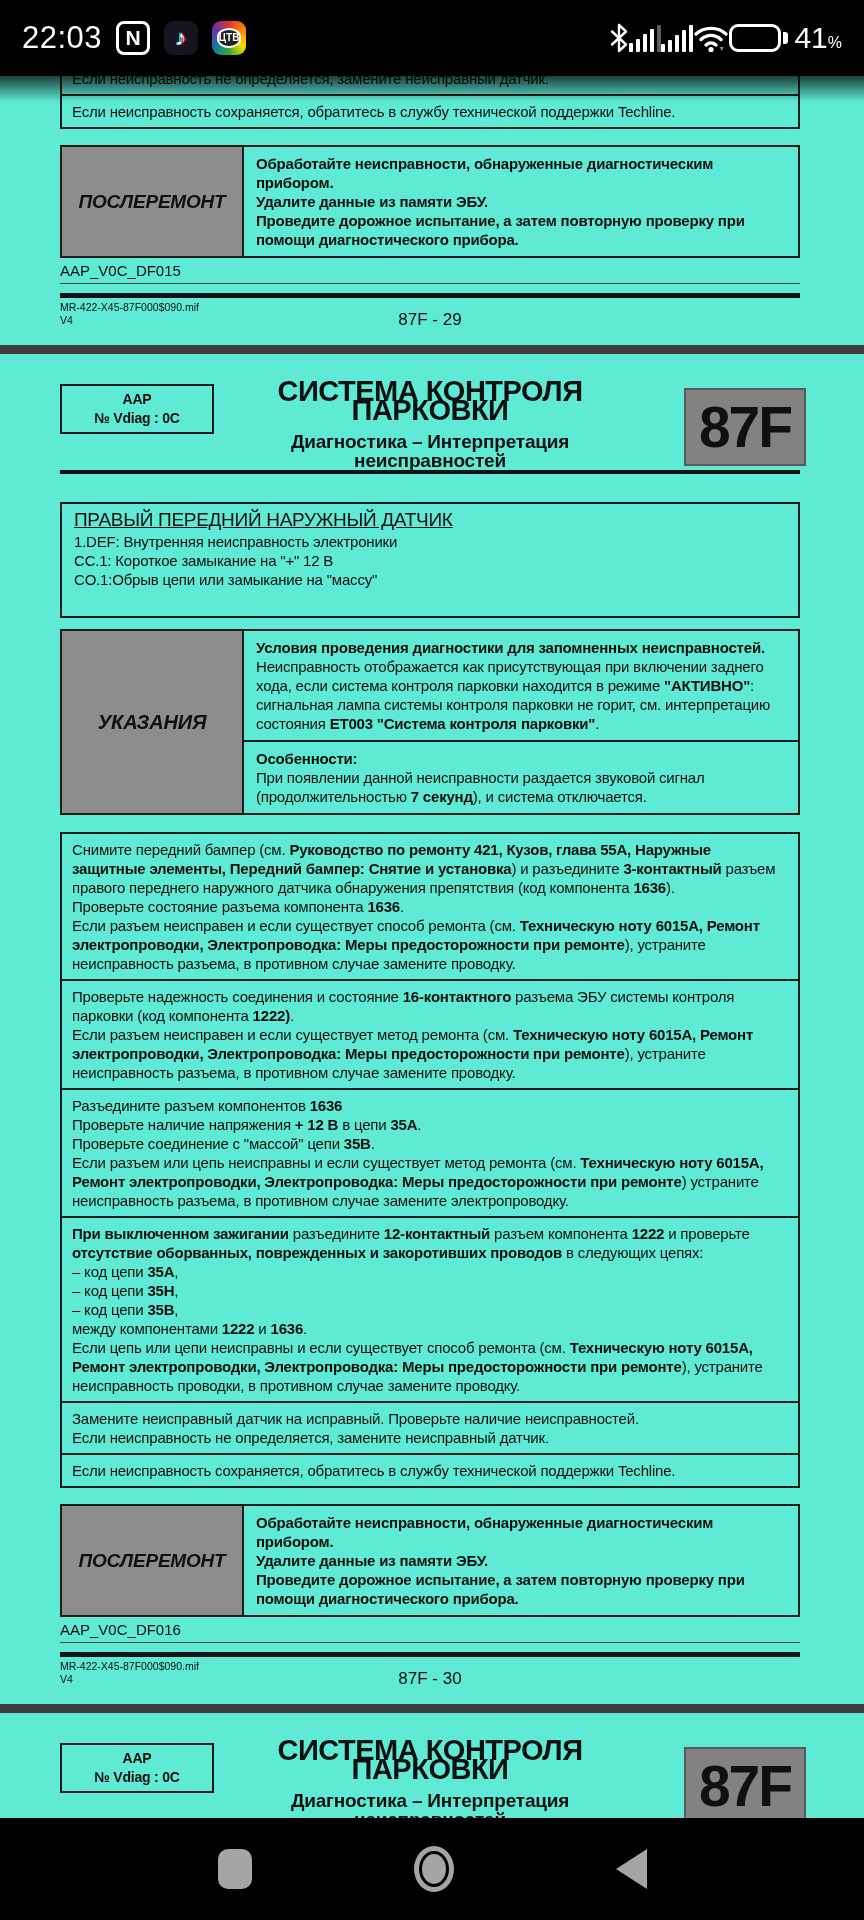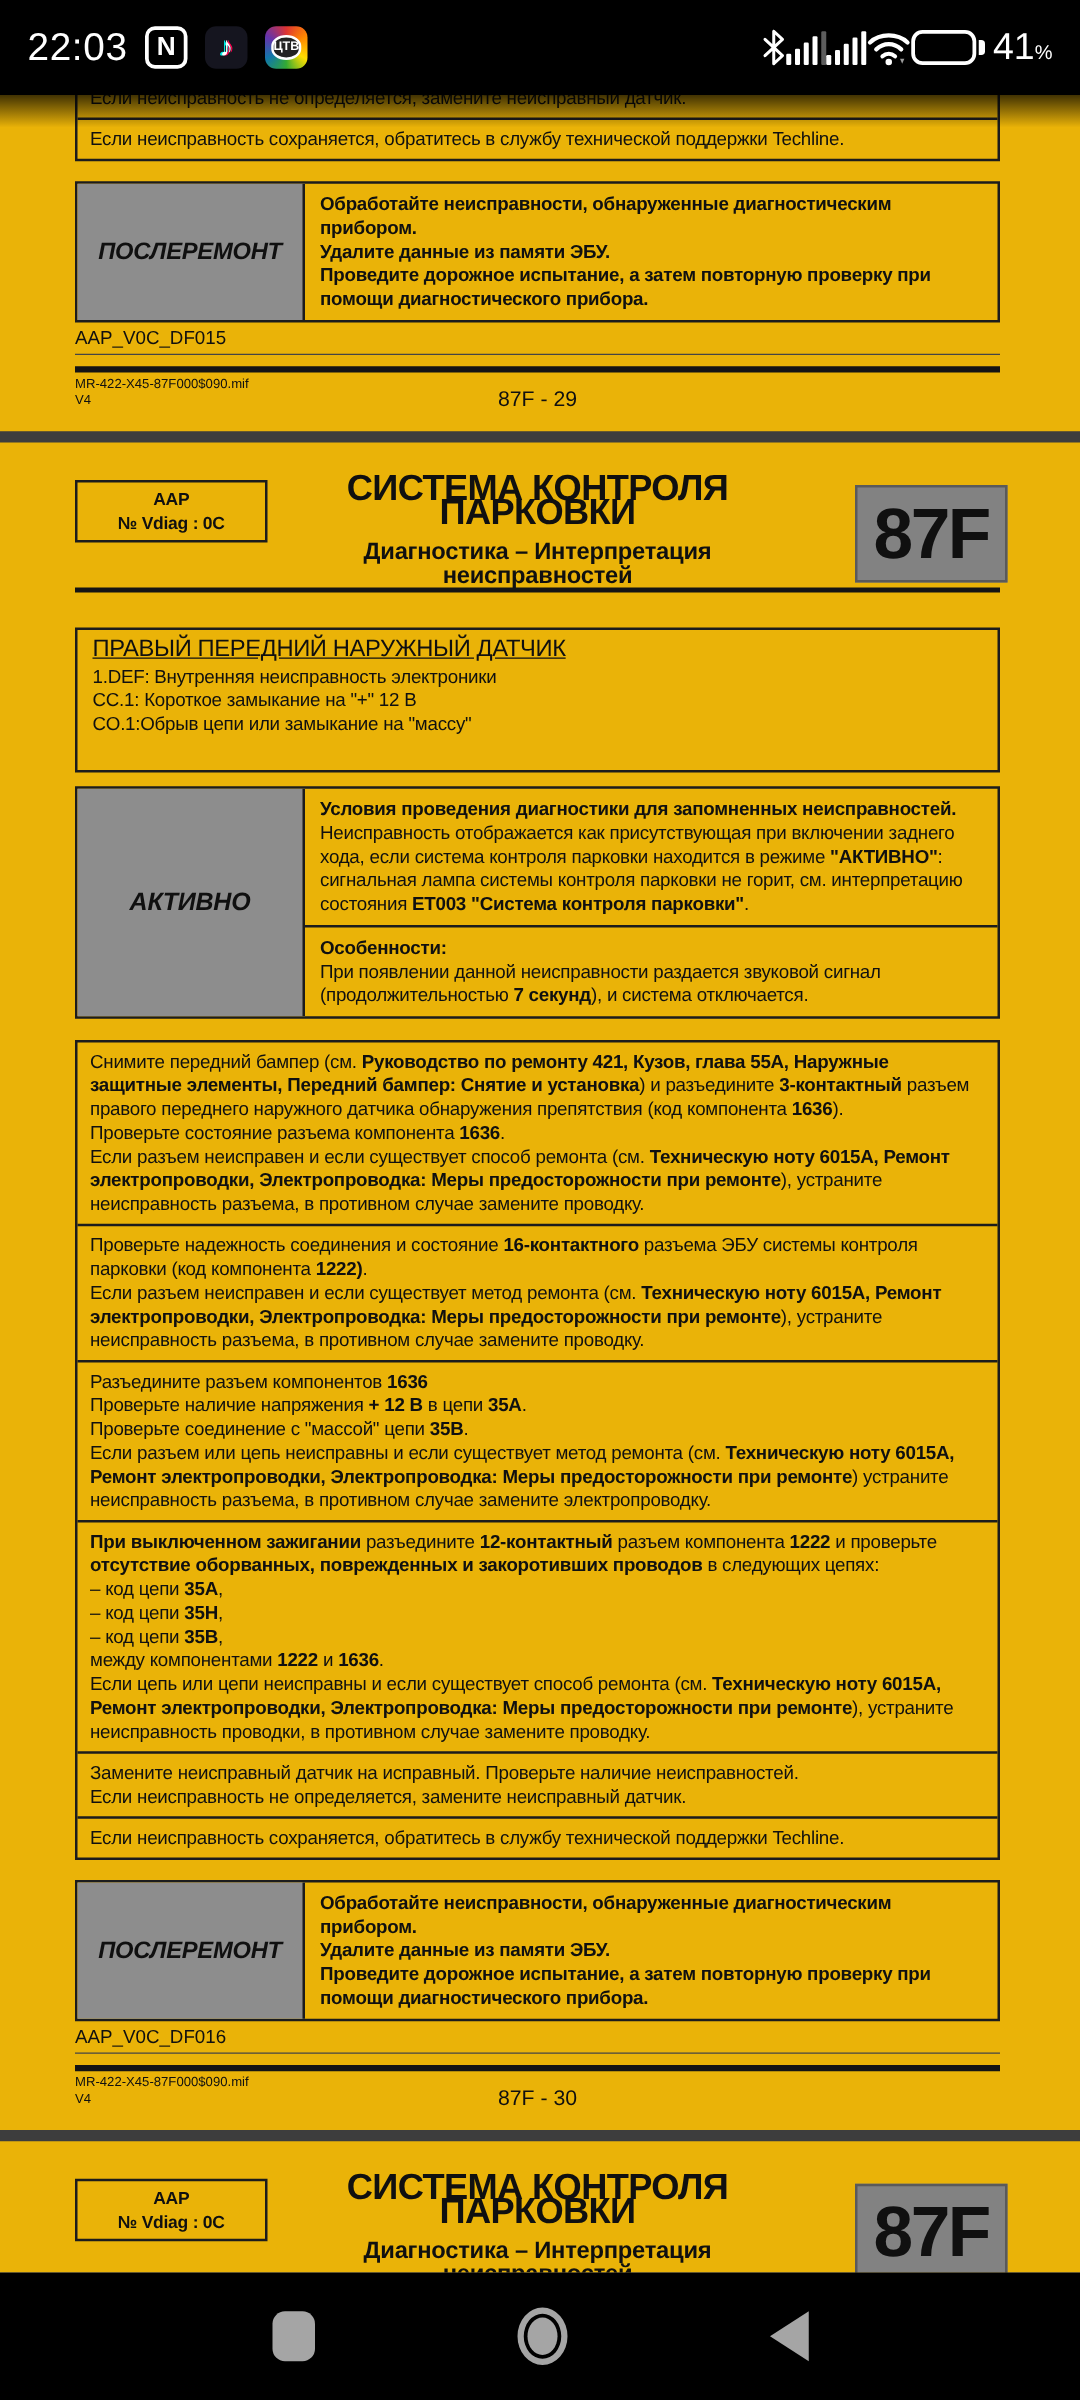--- a/index.html
+++ b/index.html
@@ -22,21 +22,21 @@
   .sig i{display:block;width:4px;background:#fff;border-radius:1px;}
   .sig .dim{background:#5d5d5d;}
   .battery{display:flex;align-items:center;gap:2px;}
   .batt-body{width:52px;height:28px;border:3px solid #fff;border-radius:9px;padding:3px;box-sizing:border-box;}
   .batt-fill{height:100%;background:#fff;border-radius:3px;}
   .batt-nub{width:5px;height:12px;background:#fff;border-radius:0 3px 3px 0;}
   .sb-pct{font-size:30px;margin-left:6px;}
   .sb-pct small{font-size:16px;}
 
   
-  .viewer{position:absolute;top:76px;bottom:102px;left:0;right:0;overflow:hidden;background:#eab308;}
+  .viewer{position:absolute;top:76px;bottom:102px;left:0;right:0;overflow:hidden;background:#5eead4;}
   .top-shade{position:absolute;top:0;left:0;right:0;height:26px;z-index:5;pointer-events:none;
     background:linear-gradient(rgba(0,0,0,0.72),rgba(0,0,0,0));}
   .page{padding:0 64px 0 60px;overflow:hidden;color:#101010;}
   .page-sep{height:9px;background:#3d3d3d;}
 
   .doc{font-size:15px;line-height:19px;letter-spacing:-0.2px;}
   .tbl{border:2px solid #1c1c1c;}
   .trow{padding:6px 10px;border-top:2px solid #1c1c1c;}
   .trow:first-child{border-top:none;}
   .cut-top{margin-top:-15px;}
@@ -178,21 +178,21 @@
       <div class="hd-rule"></div>
 
       <div class="tbl flex-tbl df-tbl">
         <div class="right-cell df-right">
           <div class="df-title">ПРАВЫЙ ПЕРЕДНИЙ НАРУЖНЫЙ ДАТЧИК</div>
           <div>1.DEF: Внутренняя неисправность электроники<br>CC.1: Короткое замыкание на "+" 12 В<br>CO.1:Обрыв цепи или замыкание на "массу"</div>
         </div>
       </div>
 
       <div class="tbl flex-tbl notes-tbl">
-        <div class="left-cell notes-label">АКТИВНО</div>
+        <div class="left-cell notes-label">УКАЗАНИЯ</div>
         <div class="right-cell">
           <div class="note-sec"><b>Условия проведения диагностики для запомненных неисправностей.</b><br>Неисправность отображается как присутствующая при включении заднего хода, если система контроля парковки находится в режиме <b>"АКТИВНО"</b>: сигнальная лампа системы контроля парковки не горит, см. интерпретацию состояния <b>ET003 "Система контроля парковки"</b>.</div>
           <div class="note-sec"><b>Особенности:</b><br>При появлении данной неисправности раздается звуковой сигнал (продолжительностью <b>7 секунд</b>), и система отключается.</div>
         </div>
       </div>
 
       <div class="tbl proc-tbl">
         <div class="trow">Снимите передний бампер (см. <b>Руководство по ремонту 421, Кузов, глава 55A, Наружные защитные элементы, Передний бампер: Снятие и установка</b>) и разъедините <b>3-контактный</b> разъем правого переднего наружного датчика обнаружения препятствия (код компонента <b>1636</b>).<br>Проверьте состояние разъема компонента <b>1636</b>.<br>Если разъем неисправен и если существует способ ремонта (см. <b>Техническую ноту 6015A, Ремонт электропроводки, Электропроводка: Меры предосторожности при ремонте</b>), устраните неисправность разъема, в противном случае замените проводку.</div>
         <div class="trow">Проверьте надежность соединения и состояние <b>16-контактного</b> разъема ЭБУ системы контроля парковки (код компонента <b>1222)</b>.<br>Если разъем неисправен и если существует метод ремонта (см. <b>Техническую ноту 6015A, Ремонт электропроводки, Электропроводка: Меры предосторожности при ремонте</b>), устраните неисправность разъема, в противном случае замените проводку.</div>
         <div class="trow">Разъедините разъем компонентов <b>1636</b><br>Проверьте наличие напряжения <b>+ 12 В</b> в цепи <b>35A</b>.<br>Проверьте соединение с "массой" цепи <b>35B</b>.<br>Если разъем или цепь неисправны и если существует метод ремонта (см. <b>Техническую ноту 6015A, Ремонт электропроводки, Электропроводка: Меры предосторожности при ремонте</b>) устраните неисправность разъема, в противном случае замените электропроводку.</div>

